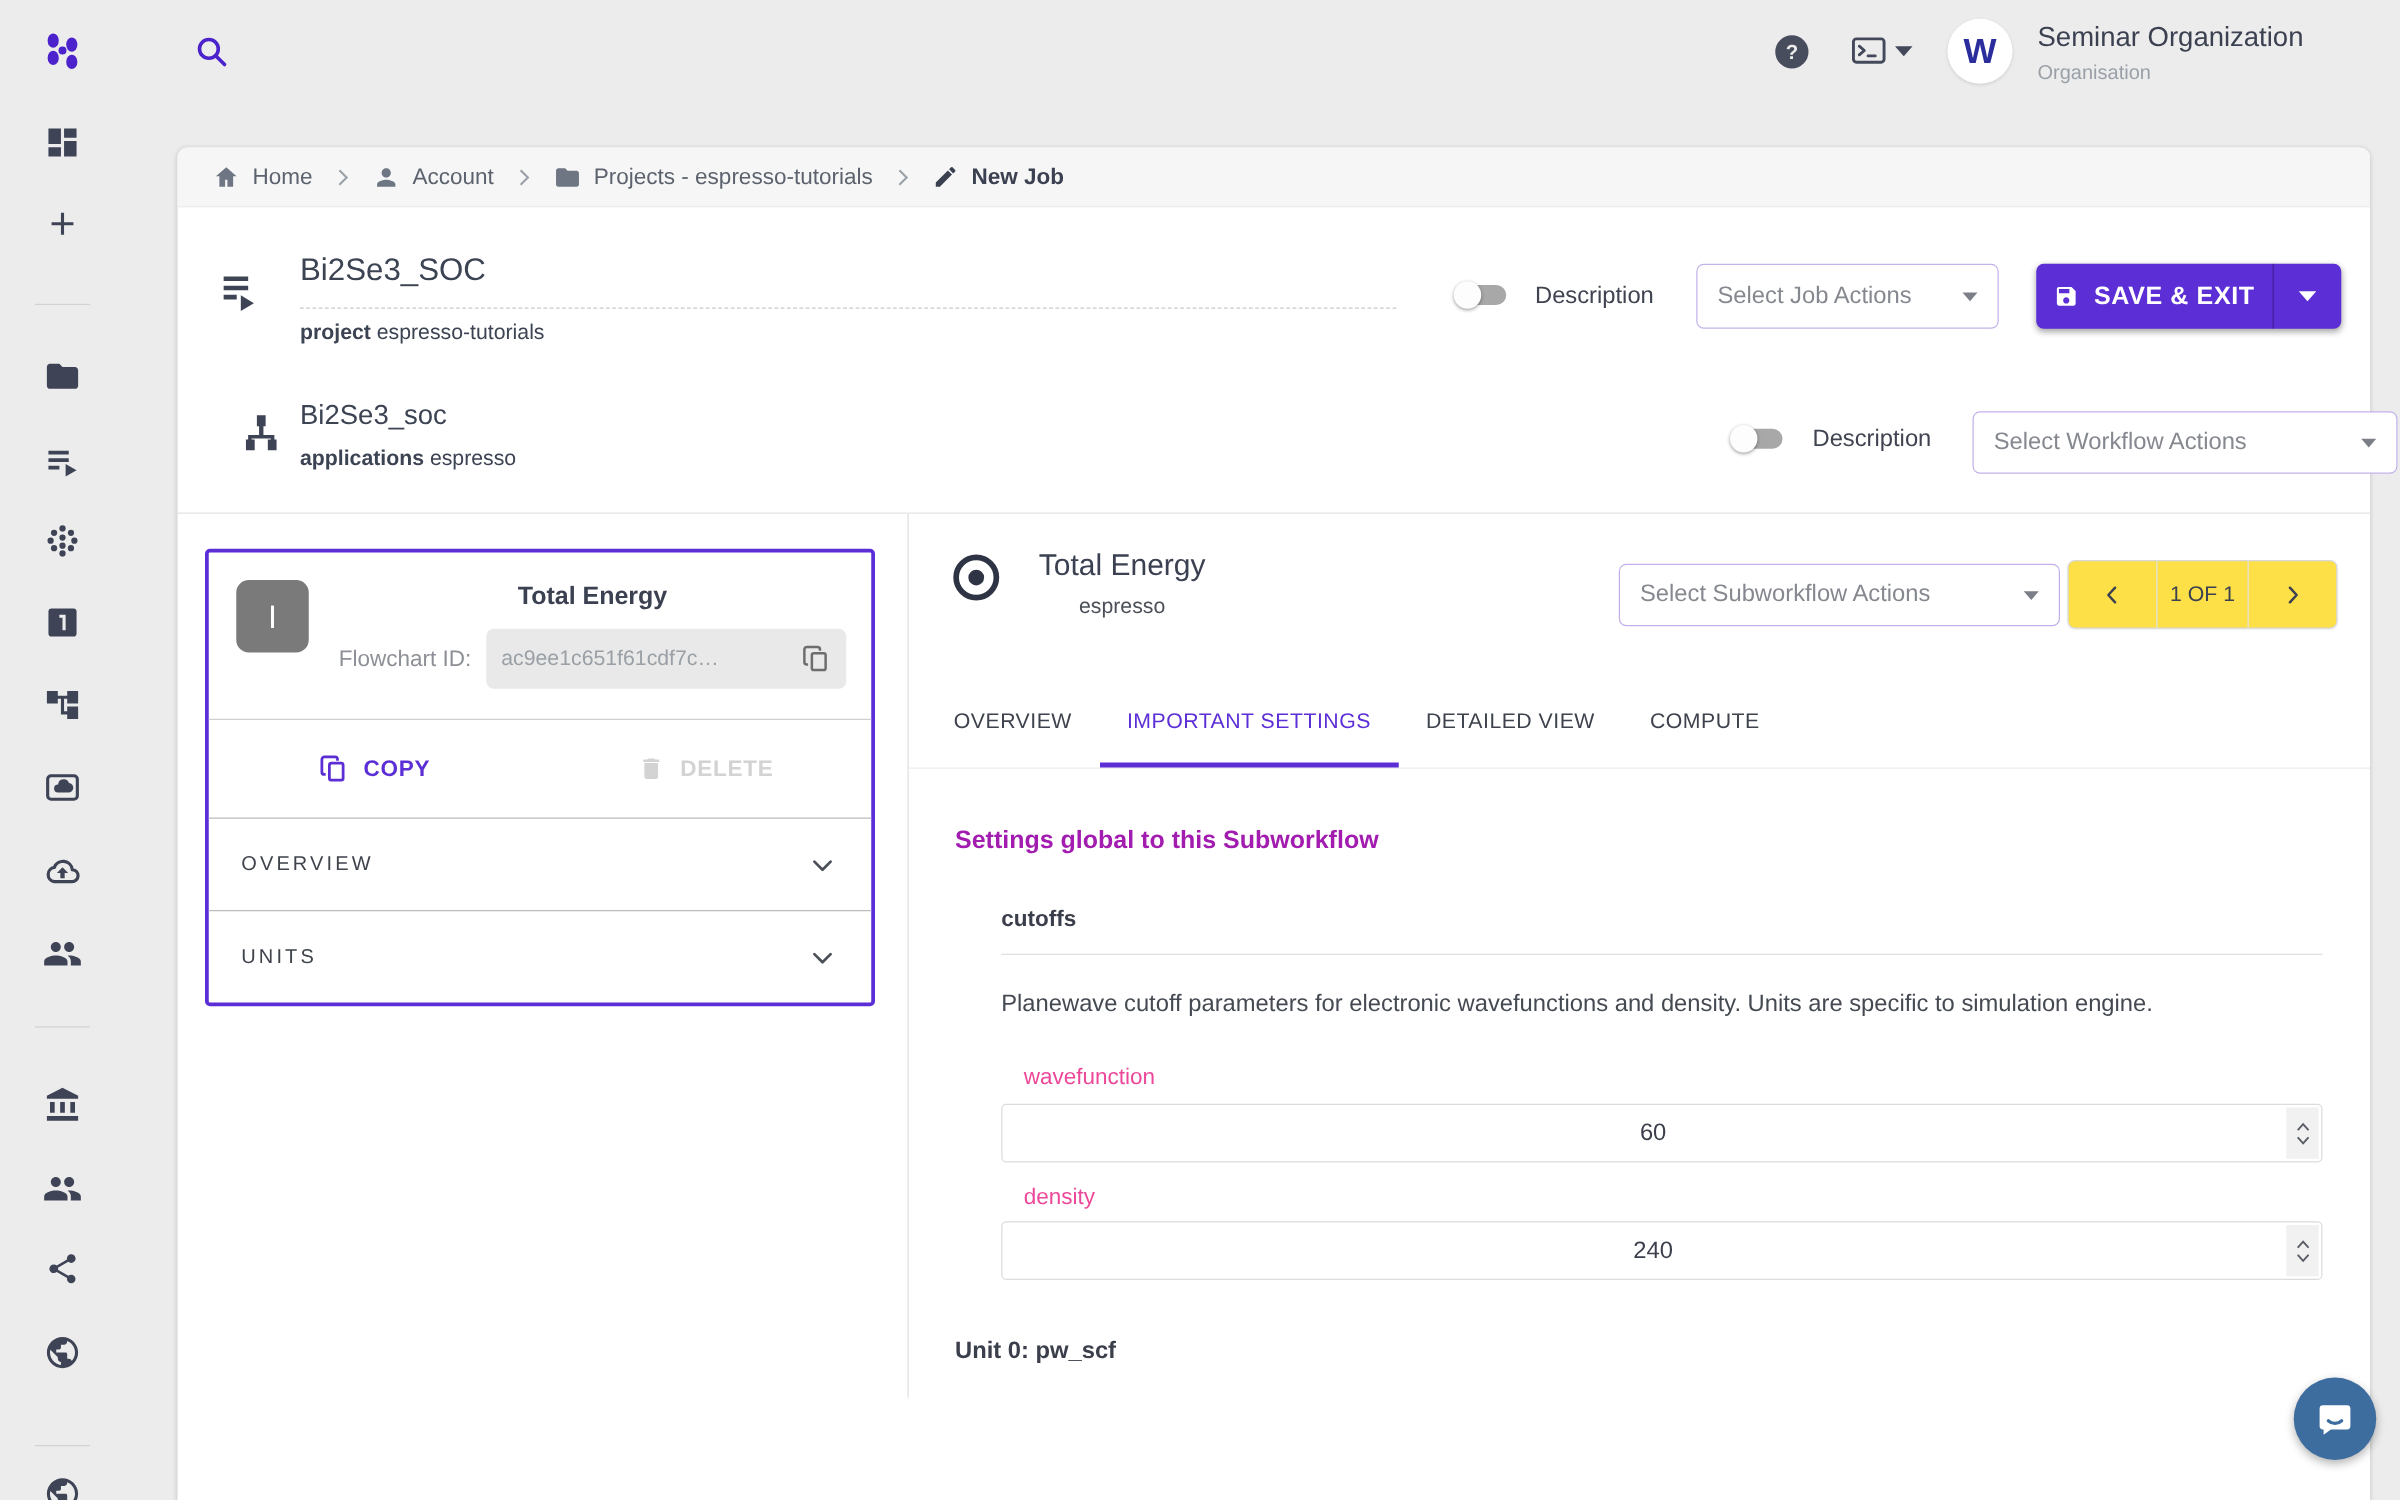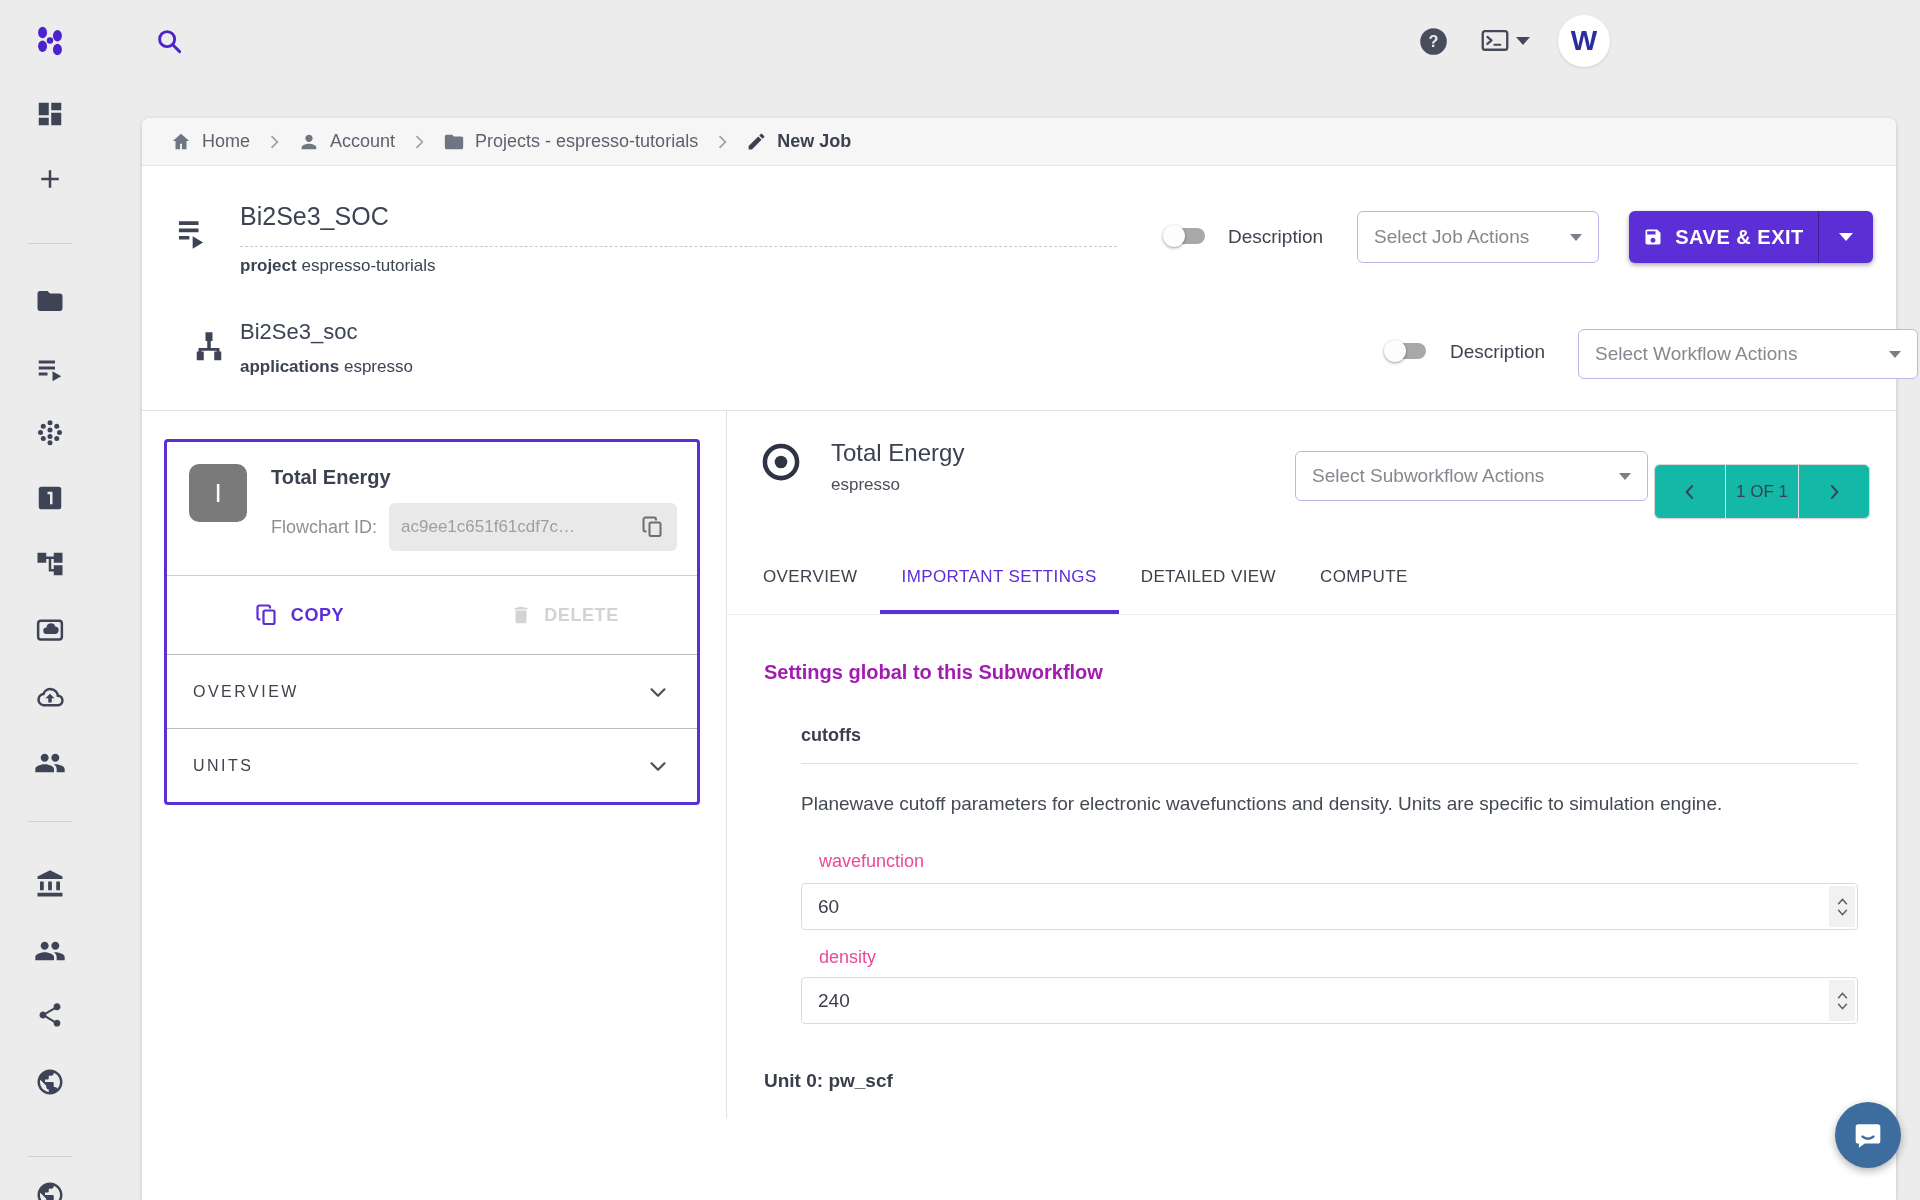--- a/index.html
+++ b/index.html
@@ -17,21 +17,21 @@
   .search-btn { position:absolute; left:154px; top:26px; width:30px; height:30px; color:#4b22cc; }
   .help-btn { position:absolute; left:1419px; top:27px; width:29px; height:29px; }
   .term-btn { position:absolute; left:1481px; top:28px; display:flex; align-items:center; color:#43495a; }
   .caret { width:0; height:0; border-left:7px solid transparent; border-right:7px solid transparent; border-top:8px solid #43495a; margin-left:7px; }
   .avatar { position:absolute; left:1558px; top:15px; width:52px; height:52px; border-radius:50%; background:#ffffff; color:#2b2d9c; font-size:28px; font-weight:bold; display:flex; align-items:center; justify-content:center; box-shadow:0 1px 3px rgba(0,0,0,.12); }
   .org { position:absolute; left:1630px; top:17px; }
   .org-name { font-size:22px; color:#3b4151; }
   .org-sub { font-size:16px; color:#9aa0a8; margin-top:7px; }
 
   
-  .card { position:absolute; left:142px; top:118px; width:1754px; height:1082px; background:#ffffff; border-radius:8px 8px 0 0; box-shadow:0 1px 4px rgba(0,0,0,.18); }
+  .card { position:absolute; left:142px; top:118px; width:1754px; height:1082px; background:#ffffff; border-radius:8px 8px 0 0; box-shadow:0 1px 4px rgba(0,0,0,.18);text-align:center; }
 
   .crumb-bar { height:48px; background:#f6f6f6; border-radius:8px 8px 0 0; border-bottom:1px solid #e4e4e4; display:flex; align-items:center; padding-left:28px; }
   .crumb { display:flex; align-items:center; gap:10px; color:#5c626e; font-size:18px; cursor:pointer; }
   .crumb .ci { color:#6f7683; display:flex; }
   .crumb-sep { margin:0 14px; color:#9aa0a8; display:flex; }
   .crumb.current { color:#3b4151; font-weight:bold; cursor:default; }
   .crumb.current .ci { color:#3b4151; }
 
   
   .job-header { position:relative; height:129px; }
@@ -95,21 +95,21 @@
   .swc-acc { height:74px; display:flex; align-items:center; justify-content:space-between; padding:0 26px; border-top:1px solid #bcbcbc; cursor:pointer; }
   .swc-acc-label { font-size:16px; color:#3f434c; letter-spacing:2.5px; }
   .swc-acc .chev { color:#4b4f58; display:flex; }
 
   
   .swp-icon { position:absolute; left:33px; top:30px; color:#2e3444; }
   .swp-titleblock { position:absolute; left:104px; top:28px; }
   .swp-title { font-size:24px; color:#3b4151; }
   .swp-sub { font-size:17px; color:#4a4f58; margin-top:8px; }
   .swp-select { position:absolute; left:568px; top:40px; width:353px; height:50px; }
-  .pager { position:absolute; left:927px; top:37px; width:216px; height:55px; border:1px solid #d8d8d8; border-radius:6px; background:#14b8a6; display:flex; box-shadow:0 1px 2px rgba(0,0,0,.06);margin-top:16px; }
+  .pager { position:absolute; left:927px; top:37px; width:216px; height:55px; border:1px solid #d8d8d8; border-radius:6px; background:#fde047; display:flex; box-shadow:0 1px 2px rgba(0,0,0,.06); }
   .pager-cell { display:flex; align-items:center; justify-content:center; color:#3b4151; }
   .pager-prev,.pager-next { width:70px; cursor:pointer; }
   .pager-label { flex:1; border-left:1px solid #e2e2e2; border-right:1px solid #e2e2e2; font-size:17px; font-weight:500; }
 
   .swp-tabs { position:absolute; left:0; right:0; top:132px; height:72px; border-bottom:1px solid #ececec; display:flex; align-items:stretch; padding-left:14px; }
   .swp-tab { display:flex; align-items:center; padding:0 22px; font-size:17px; letter-spacing:.4px; color:#3d424d; cursor:pointer; border-bottom:4px solid transparent; }
   .swp-tab.active { color:var(--accent); border-bottom-color:var(--accent); }
 
   .swp-content { position:absolute; left:0; right:0; top:204px; bottom:0; overflow:hidden; }
   .settings-heading { position:absolute; left:37px; top:46px; font-size:20px; font-weight:bold; color:#a21caf; }
@@ -246,20 +246,24 @@
     <svg width="28" height="26" viewBox="0 0 24 22">
         <rect x="1.5" y="2.5" width="21" height="16" rx="2" fill="none" stroke="currentColor" stroke-width="2"></rect>
         <path d="M5.5 7.5l3.5 3-3.5 3" fill="none" stroke="currentColor" stroke-width="1.9" stroke-linecap="round" stroke-linejoin="round"></path>
         <line x1="11.5" y1="14.2" x2="16.5" y2="14.2" stroke="currentColor" stroke-width="1.9" stroke-linecap="round"></line>
       </svg>
     <span class="caret"></span>
   </div>
   <div class="avatar">
       <span>W</span>
     </div>
+  <div class="org">
+    <div class="org-name">Seminar Organization</div>
+    <div class="org-sub">Organisation</div>
+  </div>
 
   <main class="card">
 
     <div class="crumb-bar">
       <span class="crumb">
         <span class="ci">
             <svg width="22" height="22" viewBox="0 0 24 24" fill="currentColor">
               <path d="M12 3l9 8h-3v9h-5v-6h-2v6H6v-9H3z"></path>
             </svg>
           </span>

